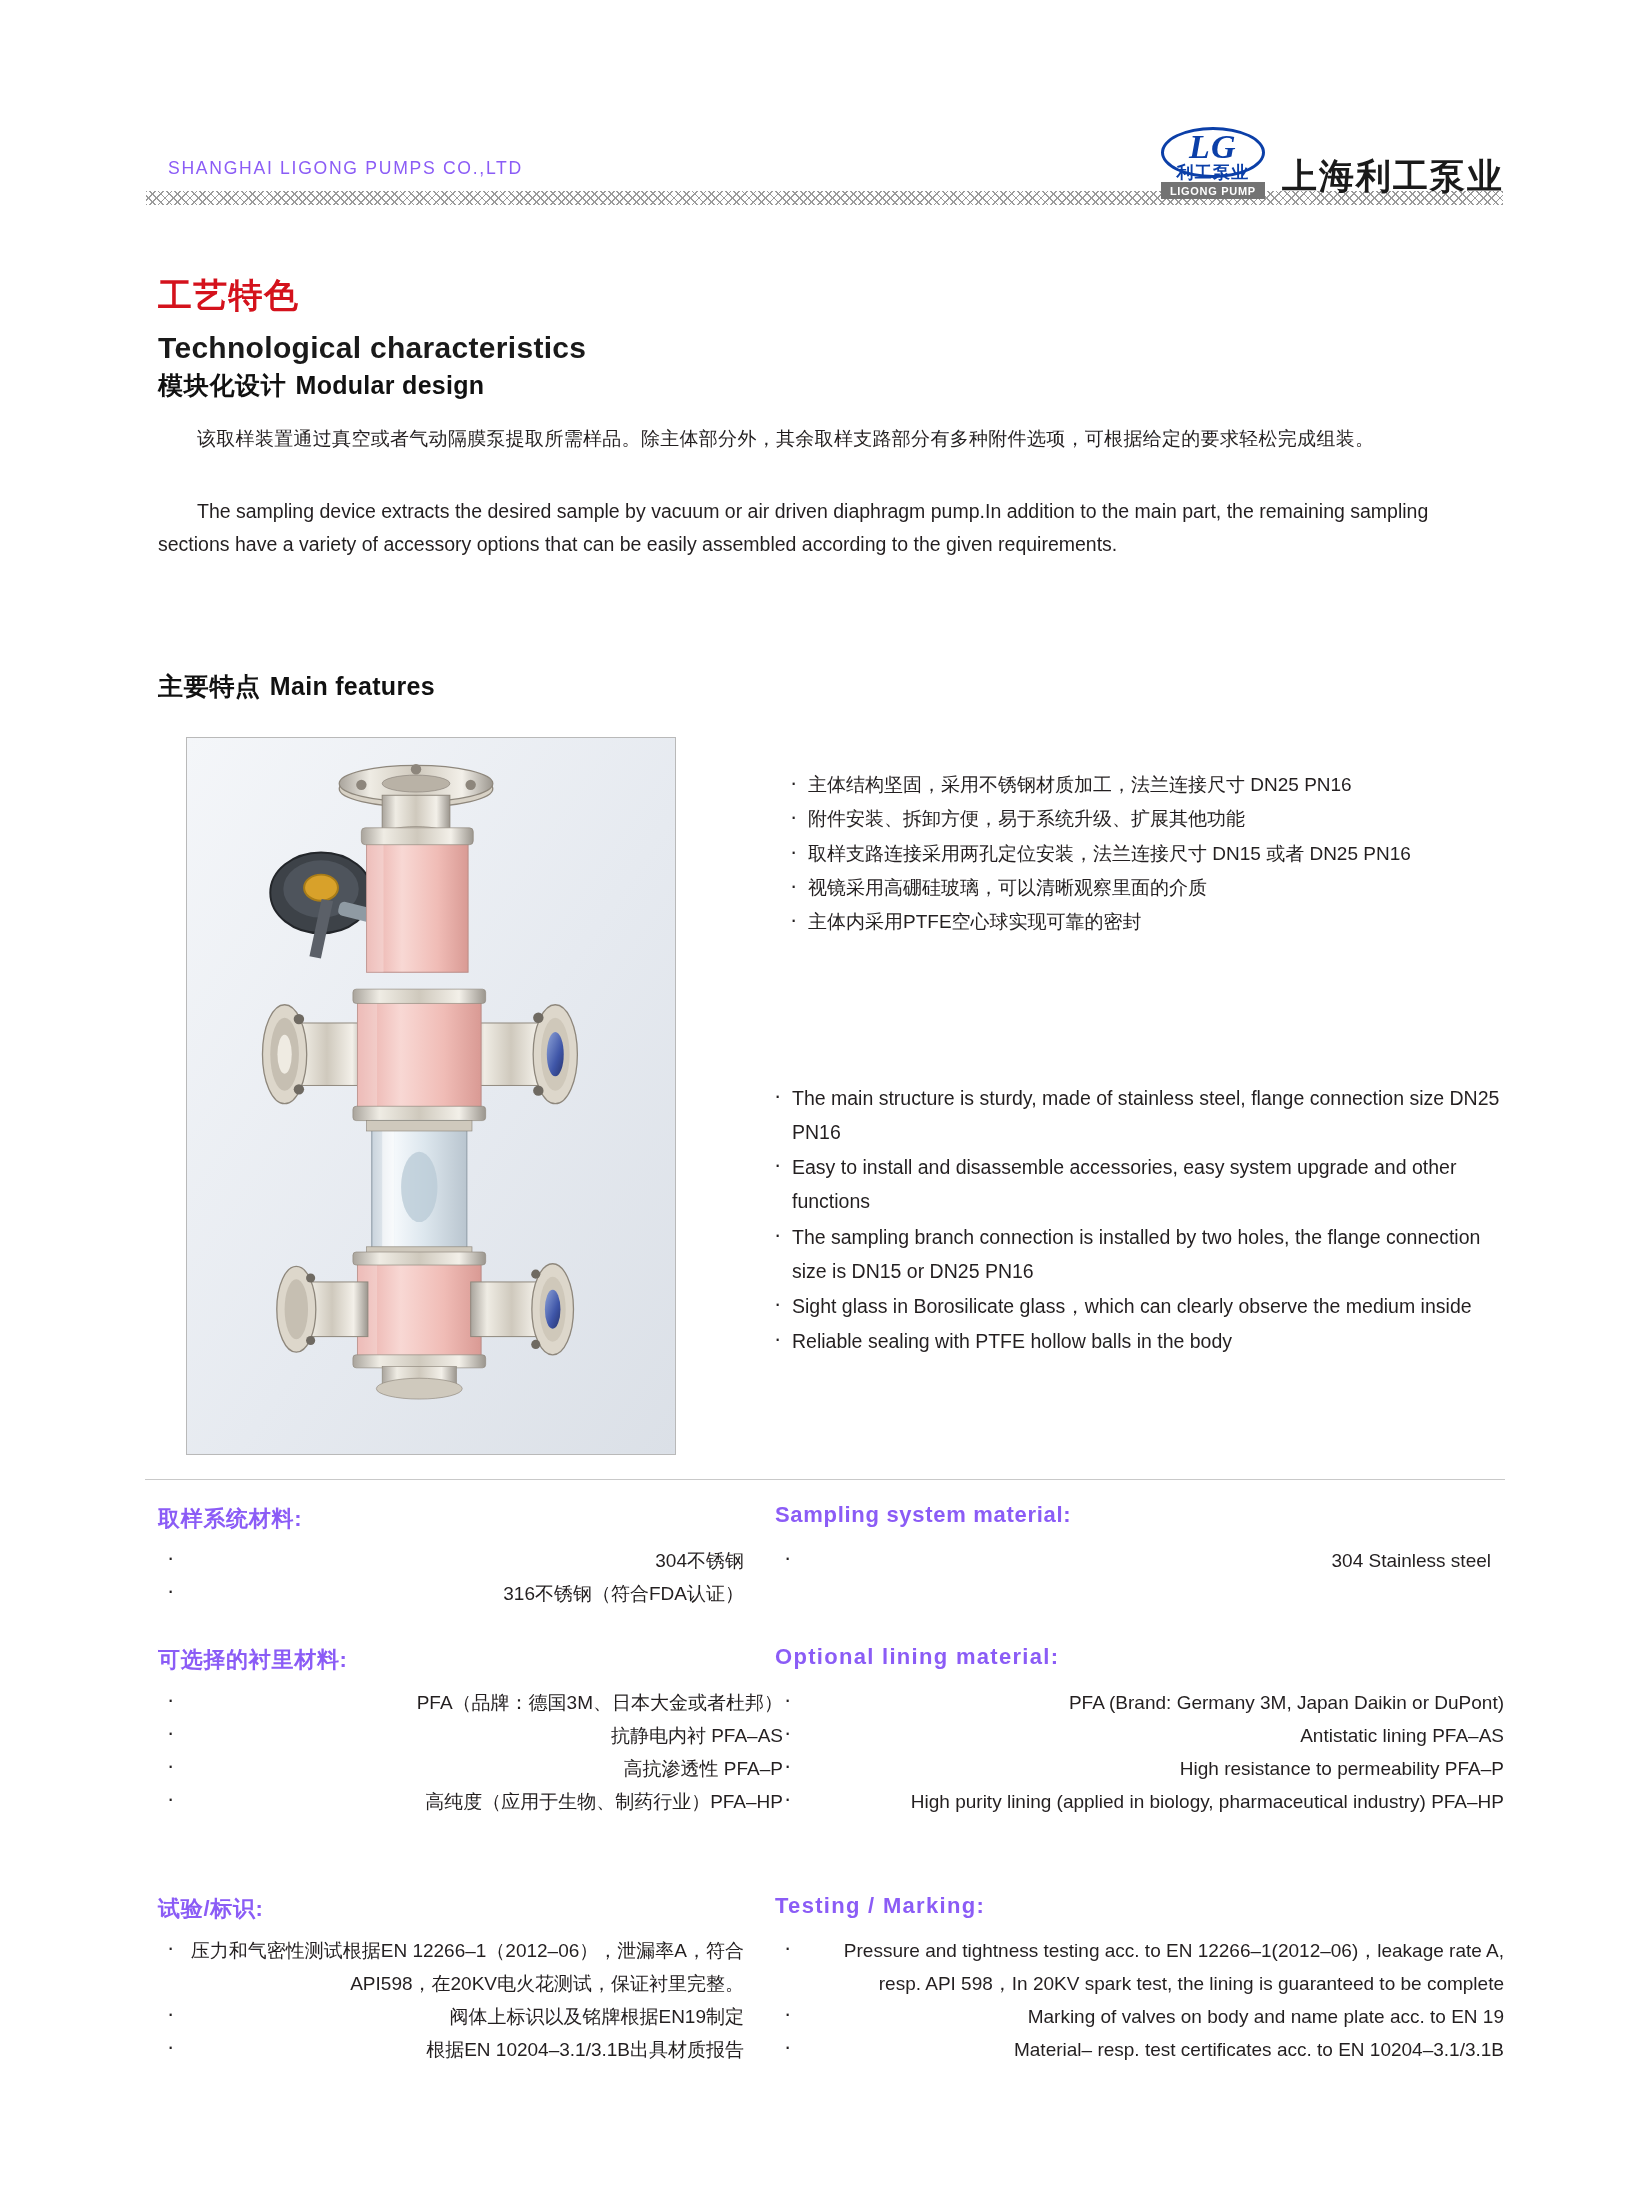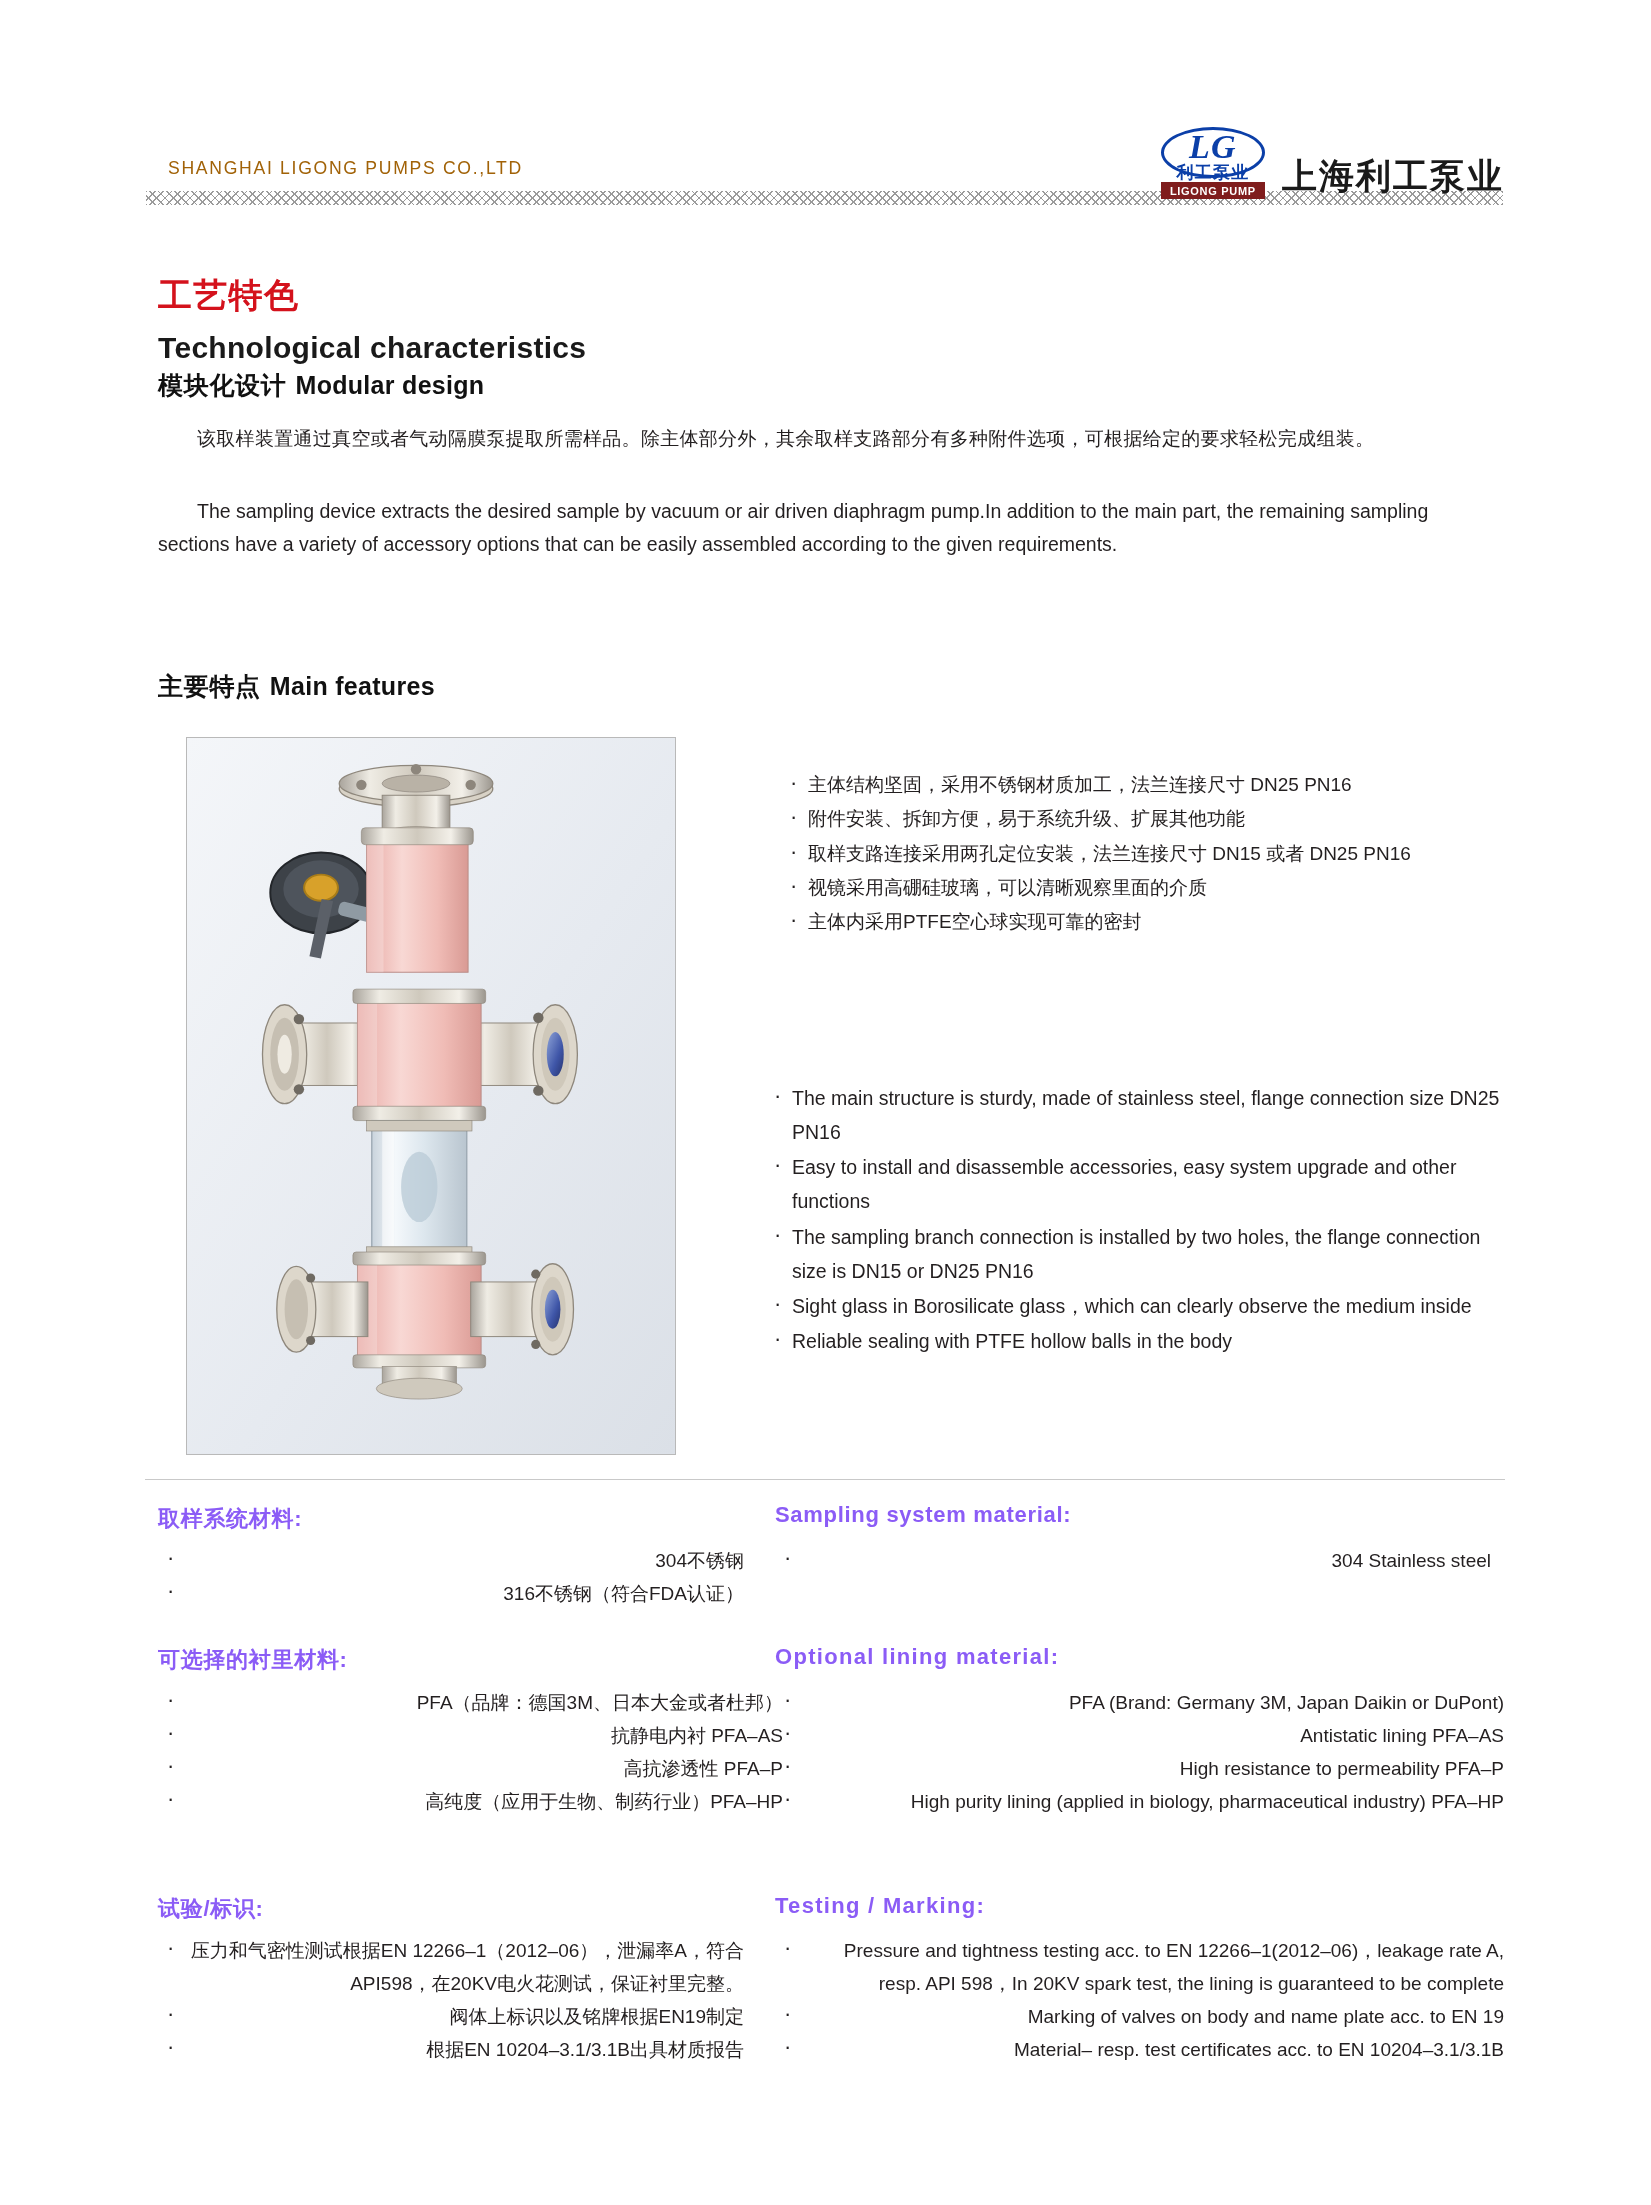--- a/index.html
+++ b/index.html
@@ -30,21 +30,21 @@
     top: 0;
     width: 100%;
     height: 221px;
   }
   .header-left-text {
     position: absolute;
     left: 168px;
     top: 158px;
     font-size: 17.6px;
     letter-spacing: 1.7px;
-    color: #a16207;
+    color: #8b5cf6;
     white-space: nowrap;
   }
   .header-rule {
     position: absolute;
     left: 146px;
     top: 191px;
     width: 1357px;
     height: 14.3px;
     background:
       repeating-linear-gradient(135deg, #7a7a7a 0 1.3px, rgba(255,255,255,0) 1.3px 5.9px),
@@ -97,21 +97,21 @@
     font-weight: bold;
     color: #0b3fa8;
     letter-spacing: 1.3px;
   }
   .logo-band {
     position: absolute;
     left: 3.9px;
     top: 55px;
     width: 104px;
     height: 17px;
-    background: #7f1d1d;
+    background: #737373;
     color: #ffffff;
     font-size: 11px;
     font-weight: bold;
     letter-spacing: 0.7px;
     display: flex;
     align-items: center;
     justify-content: center;
   }
   .logo-text-cn {
     font-size: 35px;

